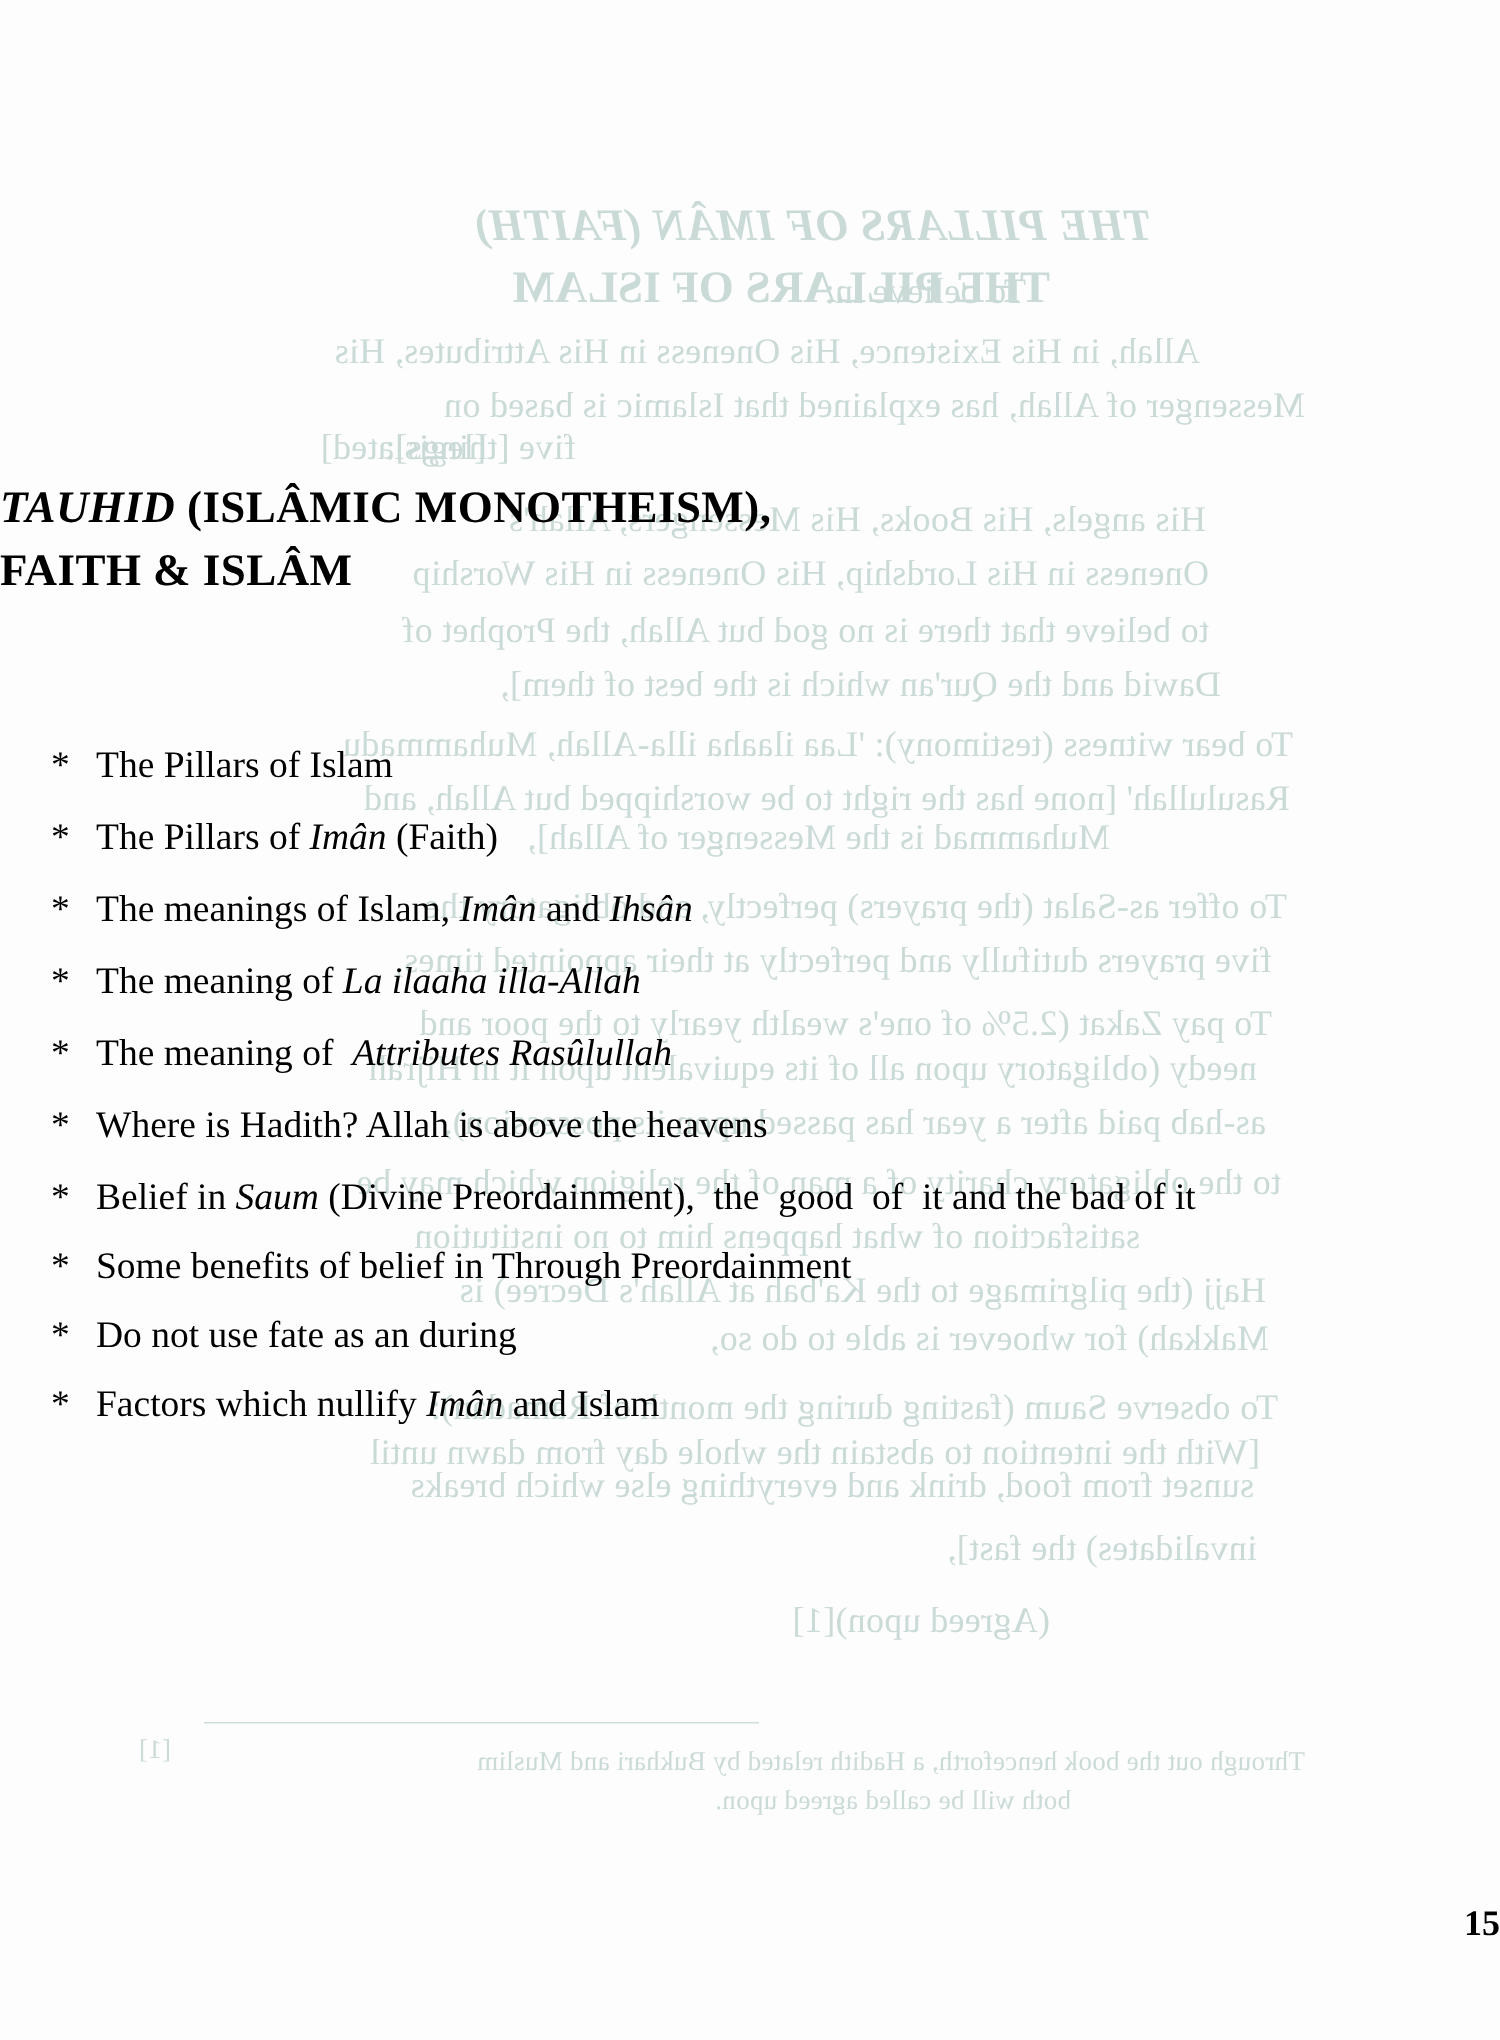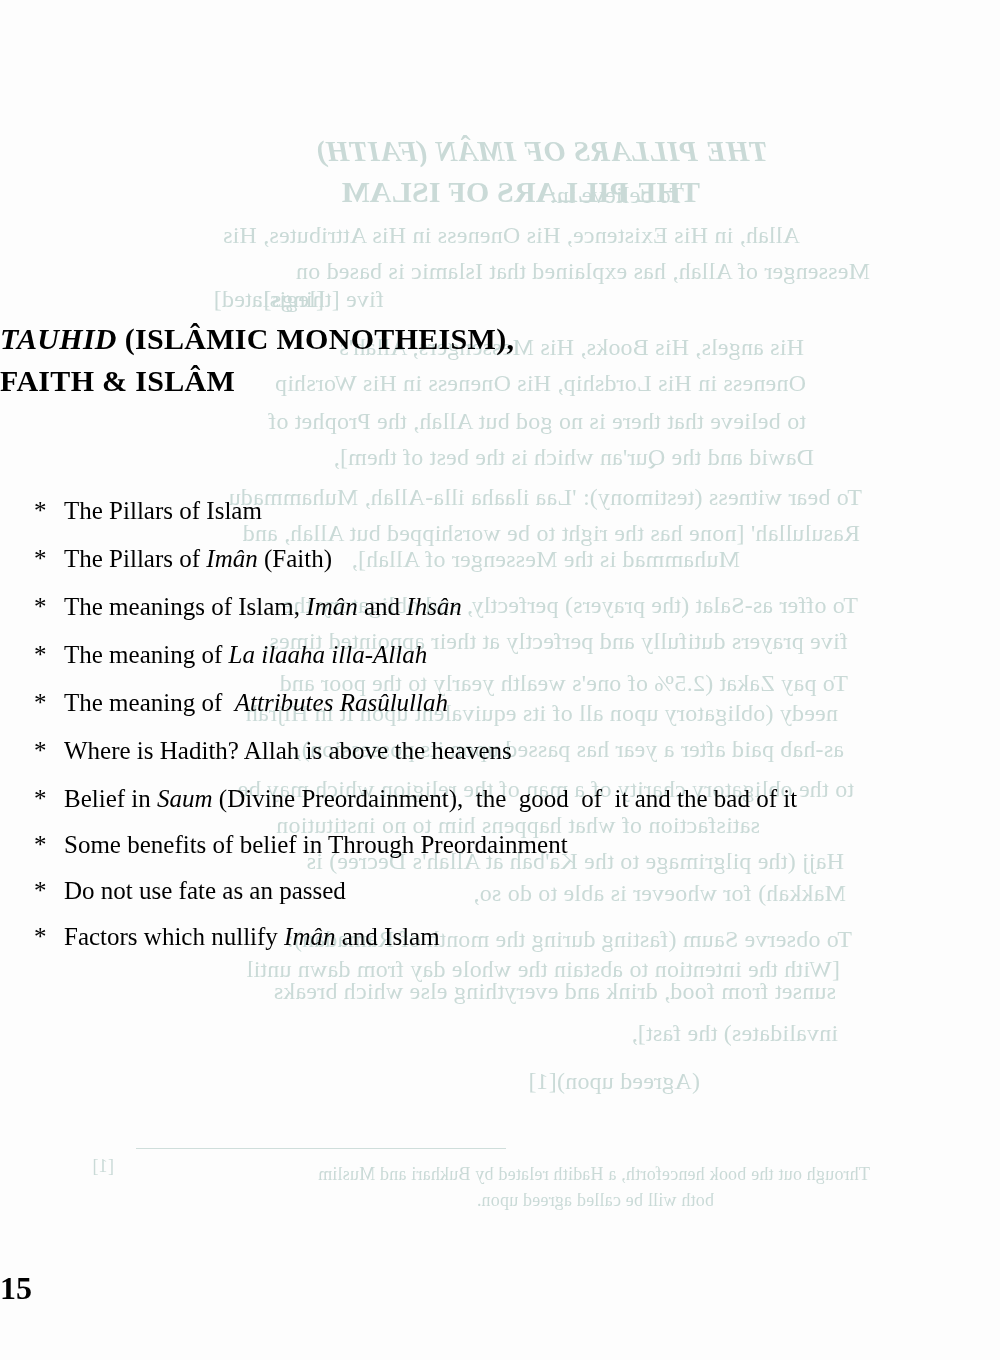--- a/index.html
+++ b/index.html
@@ -108,22 +108,22 @@
   }
   .toc-item.tight {
     margin-bottom: 16px;
   }
 
   .page-number {
     position: absolute;
     left: 0;
     right: 0;
     top: 1270px;
-    text-align: left;
-    font-size: 32px;
+    text-align: right;
+    font-size: 24px;
     font-weight: bold;
   }
 </style>
 </head>
 <body>
 
 <div class="page">
 
   <div class="bleed-layer" id="bleed">
       <div class="bleed-line big" style="left: 232px; top: 134px;">THE PILLARS OF IMÂN (FAITH)</div>
@@ -197,21 +197,21 @@
         <div class="toc-item tight">
           <span class="toc-bullet">*</span>
           <span class="toc-text">Belief in <i>Saum</i> (Divine Preordainment),&nbsp; the&nbsp; good&nbsp; of&nbsp; it and the bad of it</span>
         </div>
         <div class="toc-item tight">
           <span class="toc-bullet">*</span>
           <span class="toc-text">Some benefits of belief in Through Preordainment</span>
         </div>
         <div class="toc-item tight">
           <span class="toc-bullet">*</span>
-          <span class="toc-text">Do not use fate as an passed</span>
+          <span class="toc-text">Do not use fate as an during</span>
         </div>
         <div class="toc-item tight">
           <span class="toc-bullet">*</span>
           <span class="toc-text">Factors which nullify <i>Imân</i> and Islam</span>
         </div>
       </div>
 
     <div class="page-number">15</div>
 
   </div>

